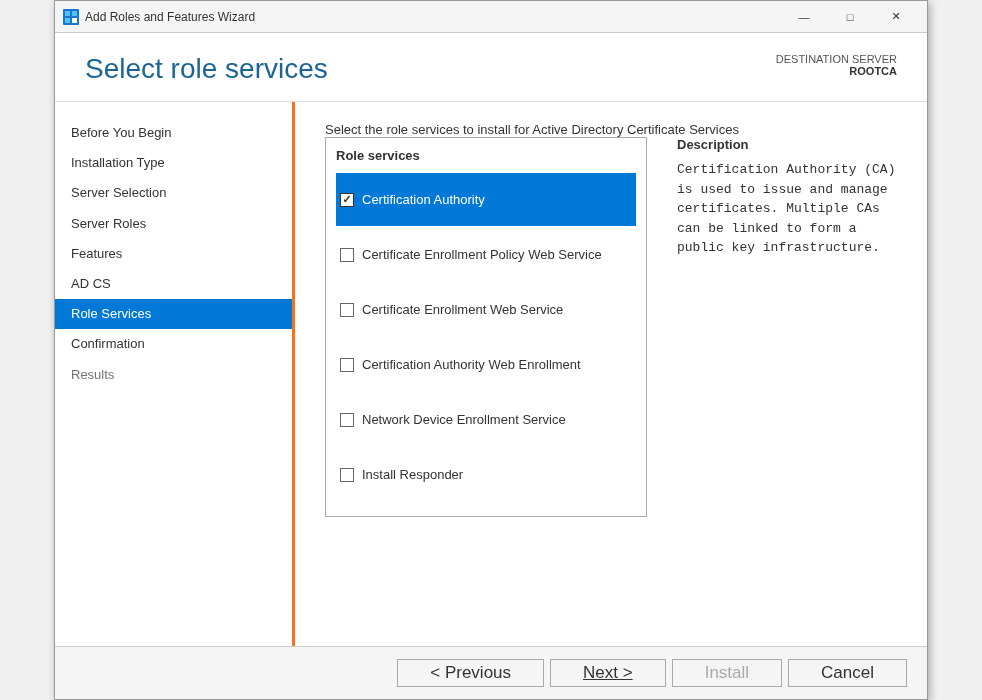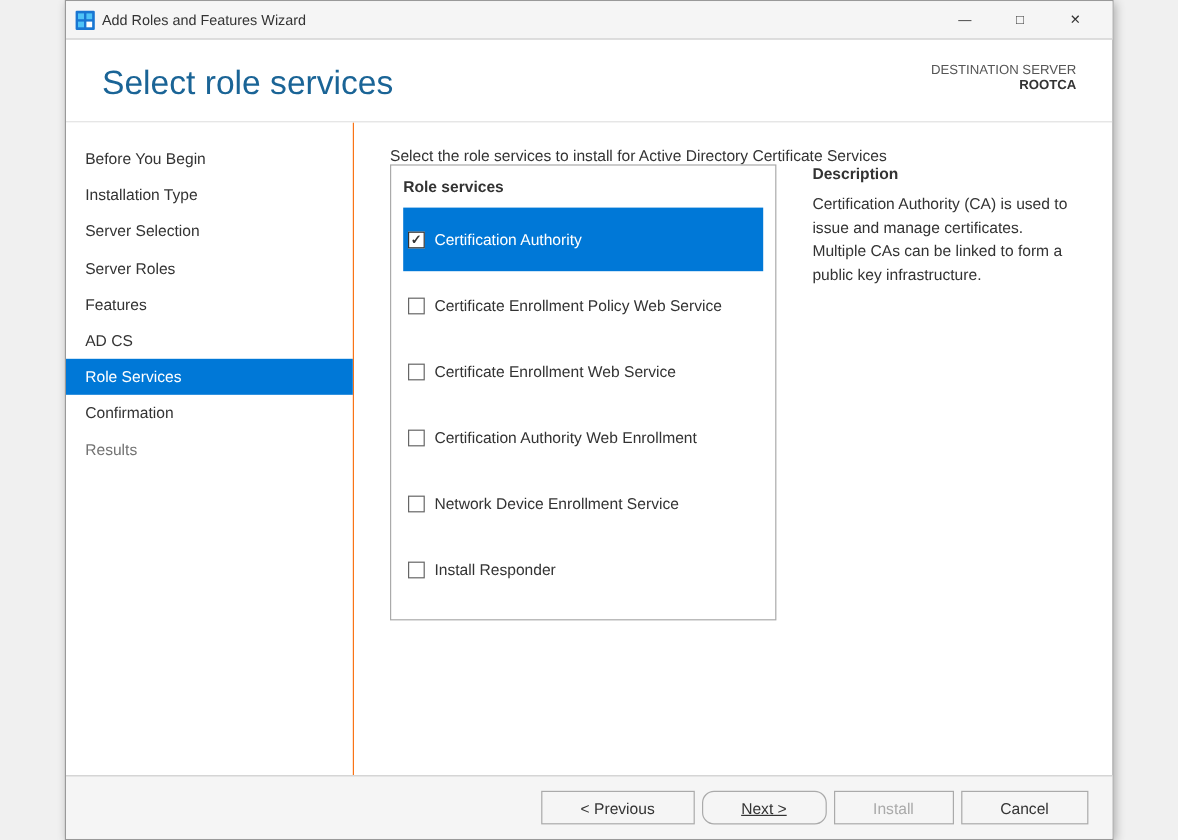--- a/index.html
+++ b/index.html
@@ -98,21 +98,21 @@
       text-transform: none;
     }
     .main-body {
       display: flex;
       flex: 1;
       overflow: hidden;
     }
     .sidebar {
       width: 240px;
       background: #fff;
-      border-right: 1px solid #f97316;
+      border-right: 3px solid #f97316;
       padding: 16px 0;
       flex-shrink: 0;
     }
     .sidebar-item {
       padding: 6px 16px;
       cursor: pointer;
       color: #333;
       font-size: 13px;
       line-height: 1.4;
     }
@@ -156,20 +156,21 @@
     .description-heading {
       font-size: 13px;
       font-weight: 600;
       color: #333;
       margin-bottom: 8px;
     }
     .description-text {
       font-size: 13px;
       color: #333;
       line-height: 1.5;
+      font-family: Liberation Mono, monospace;
     }
     .checkbox-item {
       display: flex;
       align-items: center;
       padding: 19px 4px;
       cursor: pointer;
       margin-bottom: 2px;
     }
     .checkbox-item.selected-item {
       background: #0078d7;
@@ -212,21 +213,21 @@
       flex-shrink: 0;
       background: #f5f5f5;
     }
     .footer-btn {
       min-width: 90px;
       height: 28px;
       padding: 0 32px;
       border: 1px solid #aaa;
       background: #f5f5f5;
       cursor: pointer;
-      font-size: 13px;
+      font-size: 17px;
       color: #333;
     }
     .footer-btn:disabled {
       color: #aaa;
       cursor: default;
     }
     .footer-btn.primary {
       background: #f5f5f5;
     }
   </style>
@@ -312,17 +313,17 @@
             <div class="description-heading">Description</div>
             <div class="description-text">Certification Authority (CA) is used to issue and manage certificates. Multiple CAs can be linked to form a public key infrastructure.</div>
           </div>
         </div>
       </div>
     </div>
   </div>
 
   <div class="footer">
     <button class="footer-btn">&lt; Previous</button>
-    <button class="footer-btn primary" style="text-decoration:underline;border-radius:10px;">Next &gt;</button>
+    <button class="footer-btn primary" style="text-decoration:underline;">Next &gt;</button>
     <button class="footer-btn" disabled="">Install</button>
     <button class="footer-btn">Cancel</button>
   </div>
 </div>
 
 </body></html>

